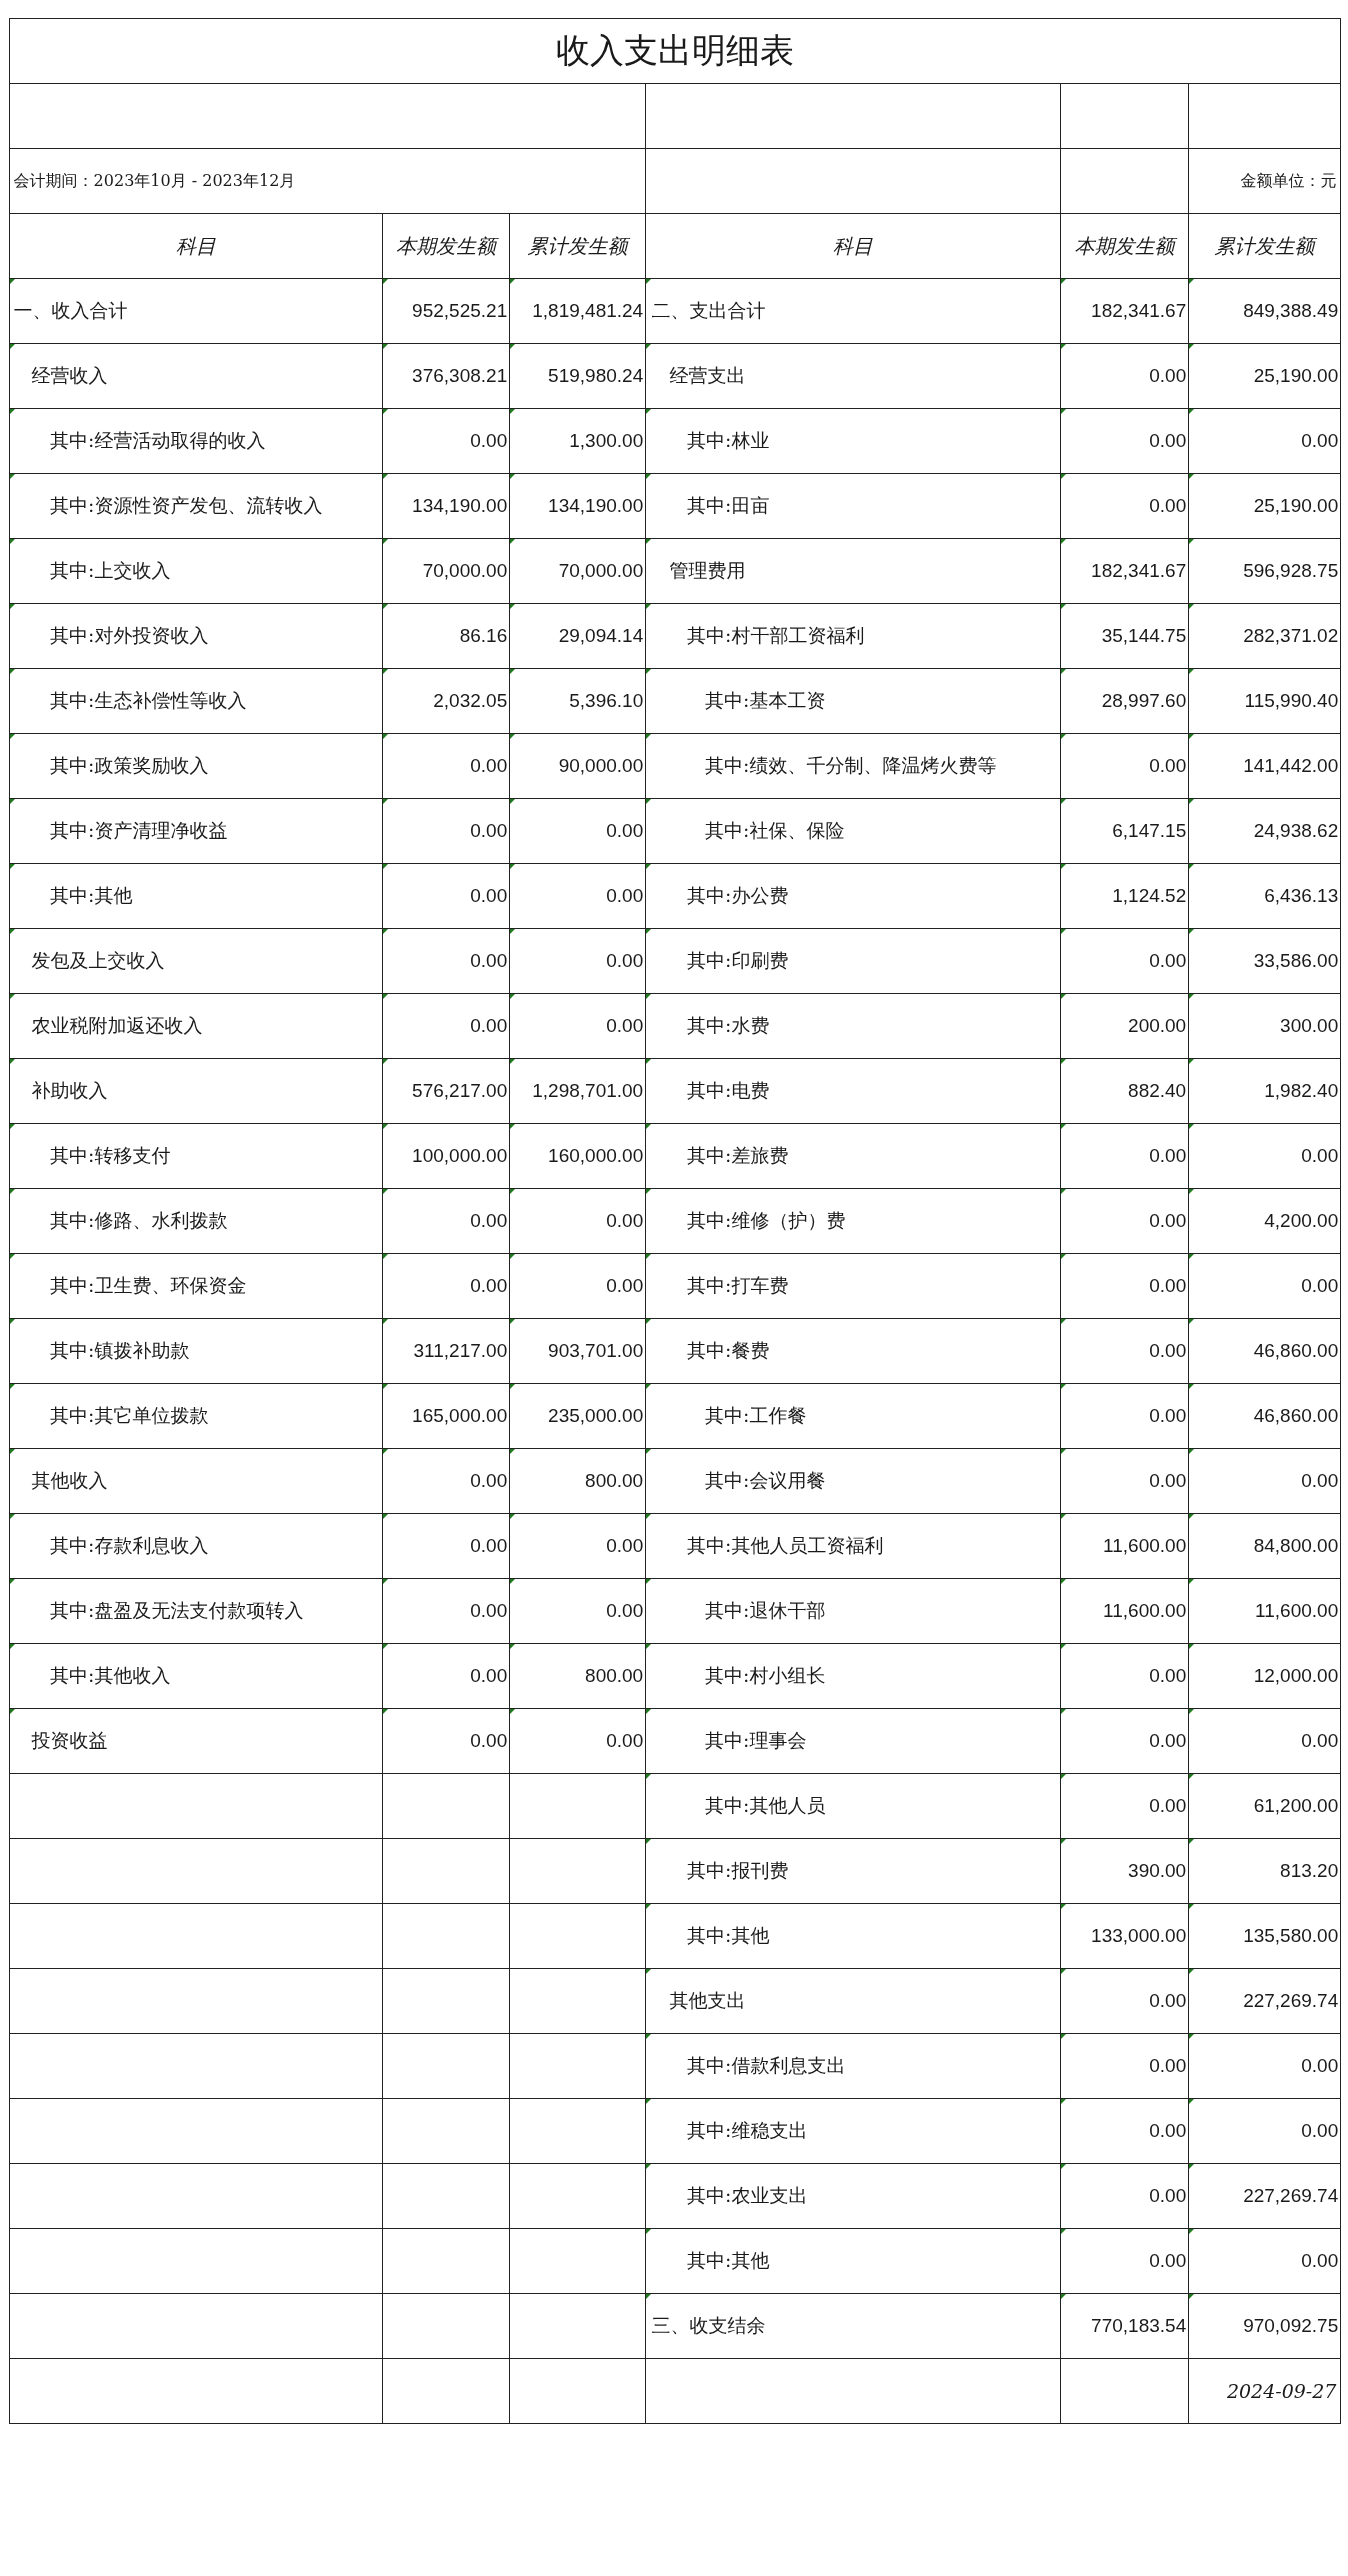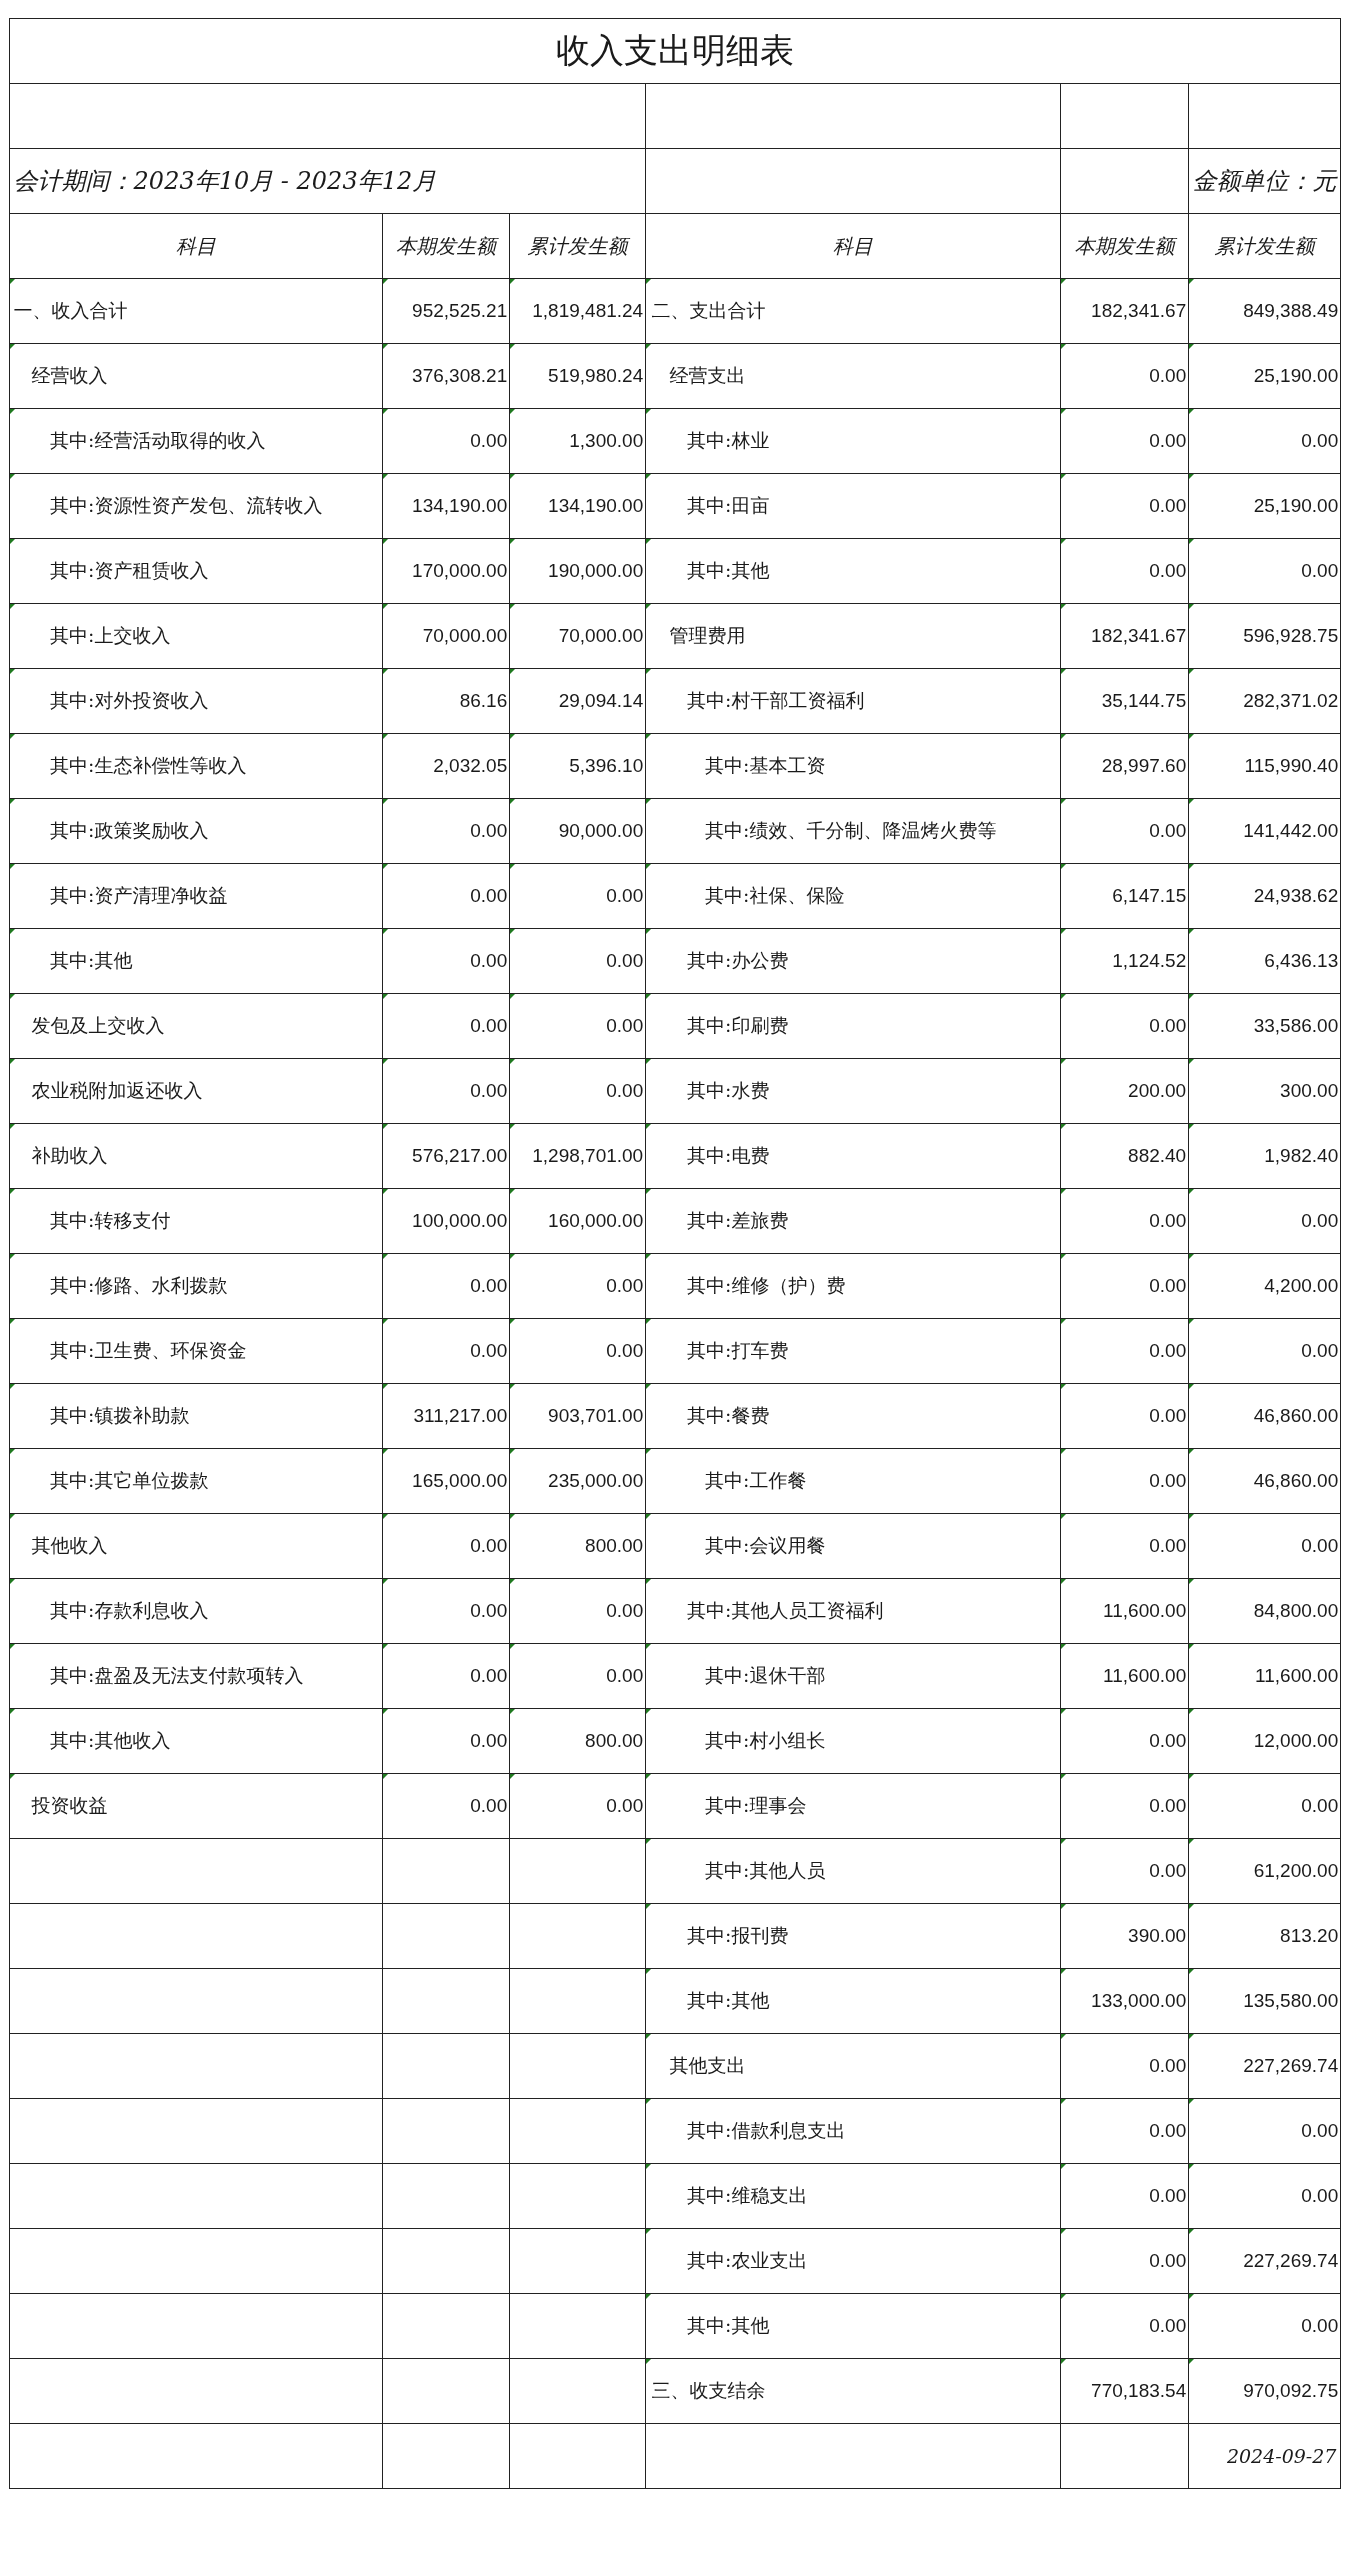--- a/index.html
+++ b/index.html
@@ -1,20 +1,20 @@
 <!DOCTYPE html>
 <html style="font-size:14.4px"><head>
 <meta charset="utf-8">
 <style>
   html, body { margin: 0; padding: 0; background: #ffffff; }
   body { width: 1348px; height: 2576px; position: relative; font-family: "DejaVu Sans", "Liberation Sans", sans-serif; color: #1a1a1a; }
   #sheet { position: absolute; left: 9px; top: 18px; width: 1330px; border-collapse: collapse; table-layout: fixed; }
   #sheet td { border: 1.8px solid #222; padding: 0; height: 64px; font-size: 19px; white-space: nowrap; overflow: hidden; position: relative; }
   #sheet tr.title td { height: 64px; text-align: center; font-size: 34px; font-family: "DejaVu Serif", "Liberation Serif", serif; }
-  #sheet tr.meta td { height: 64px; font-family: "DejaVu Serif", "Liberation Serif", serif; font-size: 24px; font-style: italic; }
+  #sheet tr.meta td { height: 64px; font-family: "DejaVu Serif", "Liberation Serif", serif; font-size: 16px; }
   #sheet tr.hdr td { text-align: center; font-family: "DejaVu Serif", "Liberation Serif", serif; font-size: 20px; font-style: italic; }
   .name { font-family: "DejaVu Serif", "Liberation Serif", serif; font-size: 19px; }
   .num { text-align: right; padding-right: 1.8px !important; font-family: "Liberation Sans", sans-serif; font-size: 20px; }
   .date { text-align: right; padding-right: 3.6px !important; font-family: "DejaVu Serif", "Liberation Serif", serif; font-size: 18px; vertical-align: middle; font-style: italic; }
   .lvl0 { padding-left: 3.6px !important; }
   .lvl1 { padding-left: 21.6px !important; }
   .lvl2 { padding-left: 40px !important; }
   .rlvl0 { padding-left: 5.4px !important; margin-left: 29px; }
   .rlvl1 { padding-left: 23.4px !important; }
   .rlvl2 { padding-left: 41px !important; }
@@ -85,28 +85,20 @@
   </tr>
       <tr>
     <td class="name lvl2 mark">其中:资源性资产发包、流转收入</td>
     <td class="num mark">134,190.00</td>
     <td class="num mark">134,190.00</td>
     <td class="name rlvl2 mark">其中:田亩</td>
     <td class="num mark">0.00</td>
     <td class="num mark">25,190.00</td>
   </tr>
       <tr>
-    <td class="name lvl2 mark">其中:资产租赁收入</td>
-    <td class="num mark">170,000.00</td>
-    <td class="num mark">190,000.00</td>
-    <td class="name rlvl2 mark">其中:其他</td>
-    <td class="num mark">0.00</td>
-    <td class="num mark">0.00</td>
-  </tr>
-      <tr>
     <td class="name lvl2 mark">其中:上交收入</td>
     <td class="num mark">70,000.00</td>
     <td class="num mark">70,000.00</td>
     <td class="name rlvl1 mark">管理费用</td>
     <td class="num mark">182,341.67</td>
     <td class="num mark">596,928.75</td>
   </tr>
       <tr>
     <td class="name lvl2 mark">其中:对外投资收入</td>
     <td class="num mark">86.16</td>

